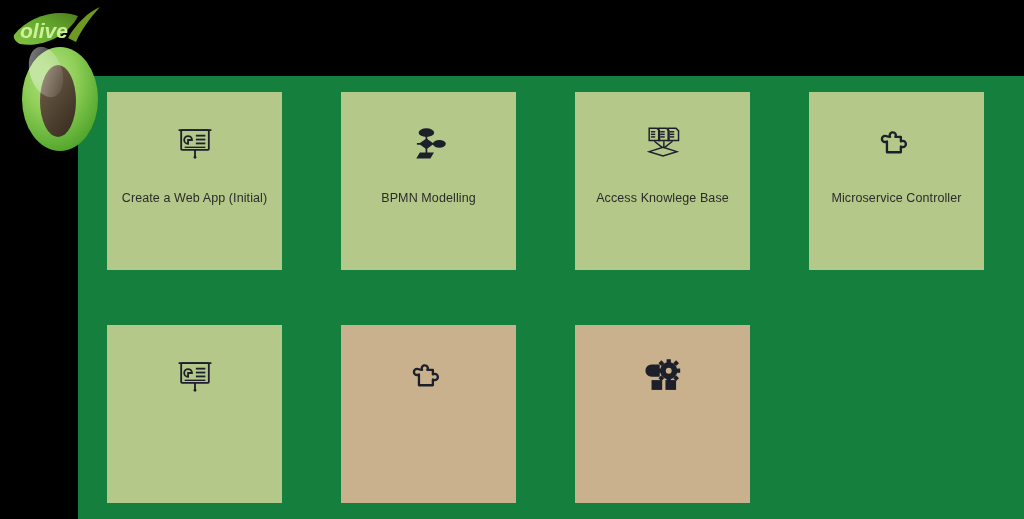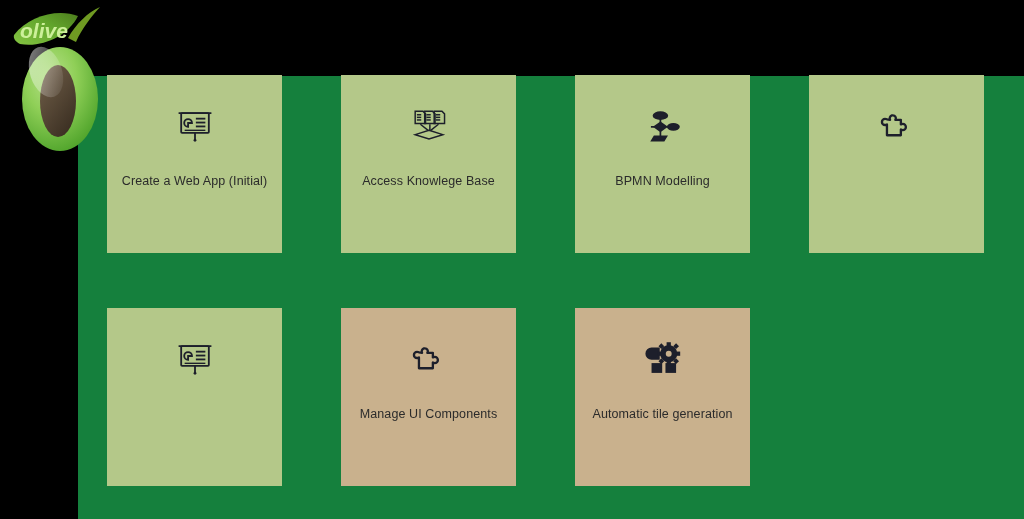--- a/index.html
+++ b/index.html
@@ -37,21 +37,21 @@
   .logo {
     position: absolute;
     left: 6px; top: 2px;
     width: 108px; height: 150px;
     z-index: 40;
   }
   .logo svg { display: block; }
   
   .tile-grid {
     position: absolute;
-    left: 107px; top: 75px;
+    left: 107px; top: 92px;
     width: 877px;
     display: grid;
     grid-template-columns: repeat(4, 175px);
     grid-auto-rows: 178px;
     column-gap: 59px;
     row-gap: 55px;
   }
   .tile {
     position: relative;
     width: 175px;
@@ -144,70 +144,71 @@
           <line x1="23" y1="18" x2="34" y2="18"></line>
           <line x1="23" y1="22.5" x2="34" y2="22.5"></line>
           <line x1="10" y1="27" x2="34" y2="27" stroke-width="1.6"></line>
         </svg>
       </span>
       <span class="tile-label">Create a Web App (Initial)</span>
     </div>
 
     <div class="tile" style="background:#b4c889">
       <span class="tile-icon">
-        <svg width="38" height="38" viewBox="0 0 44 44" fill="none" stroke="#1d1f2b" stroke-width="1.7">
-          <g>
-            <path d="M6 5 h9 l3 3 v11 h-12 z"></path>
-            <line x1="8" y1="9" x2="13" y2="9"></line>
-              <line x1="8" y1="12" x2="13" y2="12"></line>
-              <line x1="8" y1="15" x2="13" y2="15"></line>
-          </g>
-          <g>
-            <path d="M17 5 h9 l3 3 v11 h-12 z"></path>
-            <line x1="19" y1="9" x2="24" y2="9"></line>
-              <line x1="19" y1="12" x2="24" y2="12"></line>
-              <line x1="19" y1="15" x2="24" y2="15"></line>
-          </g>
-          <g>
-            <path d="M28 5 h9 l3 3 v11 h-12 z"></path>
-            <line x1="30" y1="9" x2="35" y2="9"></line>
-              <line x1="30" y1="12" x2="35" y2="12"></line>
-              <line x1="30" y1="15" x2="35" y2="15"></line>
-          </g>
-          <path d="M12 20 l9 7"></path>
-            <path d="M23 20 v7"></path>
-            <path d="M33 20 l-9 7"></path>
-          <path d="M22 27 l16 5 l-16 5 l-16 -5 z"></path>
-        </svg>
-      </span>
-      <span class="tile-label">Access Knowlege Base</span>
-    </div>
-
-    <div class="tile" style="background:#b4c889">
-      <span class="tile-icon">
         <svg width="38" height="38" viewBox="0 0 44 44" fill="#1d1f2b" stroke="#1d1f2b" stroke-width="2">
           <ellipse cx="19" cy="10" rx="8" ry="4"></ellipse>
           <path d="M19 18 l7 5 l-7 5 l-7 -5 z"></path>
           <ellipse cx="34" cy="23" rx="6.5" ry="3.5"></ellipse>
           <path d="M12 34 h14 l-3 5 h-14 z"></path>
           <line x1="19" y1="14" x2="19" y2="18" stroke-width="2"></line>
           <line x1="19" y1="28" x2="19" y2="34" stroke-width="2"></line>
           <line x1="26" y1="23" x2="28" y2="23" stroke-width="2"></line>
           <line x1="8" y1="23" x2="12" y2="23" stroke-width="2"></line>
         </svg>
       </span>
       <span class="tile-label">BPMN Modelling</span>
     </div>
 
     <div class="tile" style="background:#b4c889">
       <span class="tile-icon">
+        <svg width="38" height="38" viewBox="0 0 44 44" fill="none" stroke="#1d1f2b" stroke-width="1.7">
+          <g>
+            <path d="M6 5 h9 l3 3 v11 h-12 z"></path>
+            <line x1="8" y1="9" x2="13" y2="9"></line>
+              <line x1="8" y1="12" x2="13" y2="12"></line>
+              <line x1="8" y1="15" x2="13" y2="15"></line>
+          </g>
+          <g>
+            <path d="M17 5 h9 l3 3 v11 h-12 z"></path>
+            <line x1="19" y1="9" x2="24" y2="9"></line>
+              <line x1="19" y1="12" x2="24" y2="12"></line>
+              <line x1="19" y1="15" x2="24" y2="15"></line>
+          </g>
+          <g>
+            <path d="M28 5 h9 l3 3 v11 h-12 z"></path>
+            <line x1="30" y1="9" x2="35" y2="9"></line>
+              <line x1="30" y1="12" x2="35" y2="12"></line>
+              <line x1="30" y1="15" x2="35" y2="15"></line>
+          </g>
+          <path d="M12 20 l9 7"></path>
+            <path d="M23 20 v7"></path>
+            <path d="M33 20 l-9 7"></path>
+          <path d="M22 27 l16 5 l-16 5 l-16 -5 z"></path>
+        </svg>
+      </span>
+      <span class="tile-label">Access Knowlege Base</span>
+    </div>
+
+    <div class="tile" style="background:#b4c889">
+      <span class="tile-icon">
         <svg width="34" height="34" viewBox="0 0 44 44" fill="none" stroke="#1d1f2b" stroke-width="3">
           <path d="M13 14 a4 4 0 1 1 7.5 -2.5 q0 1.3 -0.7 2.5 h7.2 v6 q1.2 -0.7 2.5 -0.7 a4 4 0 1 1 0 8 q-1.3 0 -2.5 -0.7 v7.4 h-18 v-14 q-1.2 0.7 -2.5 0.7 a4 4 0 1 1 0 -8 q1.3 0 2.5 0.7 z" stroke-linejoin="round"></path>
         </svg>
       </span>
+      <span class="tile-label">Microservice Controller</span>
     </div>
 
     <div class="tile" style="background:#b4c889">
       <span class="tile-icon">
         <svg width="38" height="38" viewBox="0 0 44 44" fill="none" stroke="#1d1f2b" stroke-width="2.1">
           <rect x="6" y="7" width="32" height="23" rx="1"></rect>
           <line x1="3" y1="7" x2="41" y2="7"></line>
           <line x1="22" y1="30" x2="22" y2="37"></line>
           <circle cx="22" cy="38.5" r="1.6" fill="#1d1f2b" stroke="none"></circle>
           <path d="M14 23 a4.5 4.5 0 1 1 4.5 -4.5 h-4.5 z"></path>
@@ -219,21 +220,20 @@
       </span>
     </div>
 
 
     <div class="tile" style="background:#c9b18d">
       <span class="tile-icon">
         <svg width="34" height="34" viewBox="0 0 44 44" fill="none" stroke="#1d1f2b" stroke-width="3">
           <path d="M13 14 a4 4 0 1 1 7.5 -2.5 q0 1.3 -0.7 2.5 h7.2 v6 q1.2 -0.7 2.5 -0.7 a4 4 0 1 1 0 8 q-1.3 0 -2.5 -0.7 v7.4 h-18 v-14 q-1.2 0.7 -2.5 0.7 a4 4 0 1 1 0 -8 q1.3 0 2.5 0.7 z" stroke-linejoin="round"></path>
         </svg>
       </span>
-      <span class="tile-label">Manage UI Components</span>
     </div>
 
     <div class="tile" style="background:#c9b18d">
       <span class="tile-icon">
         <svg width="36" height="36" viewBox="0 0 44 44" fill="#1d1f2b">
           <path d="M8 8 h10 v15 h-10 a7.5 7.5 0 0 1 0 -15 z"></path>
           <g transform="translate(29,15.5)">
             <circle cx="0" cy="0" r="10.5"></circle>
             <g fill="#1d1f2b">
               <rect x="-2.6" y="-14" width="5.2" height="5"></rect>
@@ -244,17 +244,16 @@
               <rect x="6.6" y="6.6" width="5" height="5" transform="rotate(45 9 9)"></rect>
               <rect x="6.6" y="-11.6" width="5" height="5" transform="rotate(-45 9 -9)"></rect>
               <rect x="-11.6" y="6.6" width="5" height="5" transform="rotate(-45 -9 9)"></rect>
             </g>
             <circle cx="0" cy="0" r="3.6" fill="#c9b18d"></circle>
           </g>
           <rect x="8" y="27" width="13" height="12"></rect>
           <rect x="25" y="27" width="13" height="12"></rect>
         </svg>
       </span>
-      <span class="tile-label">Automatic tile generation</span>
     </div>
 
   </div>
 </div>
 
 </body></html>

